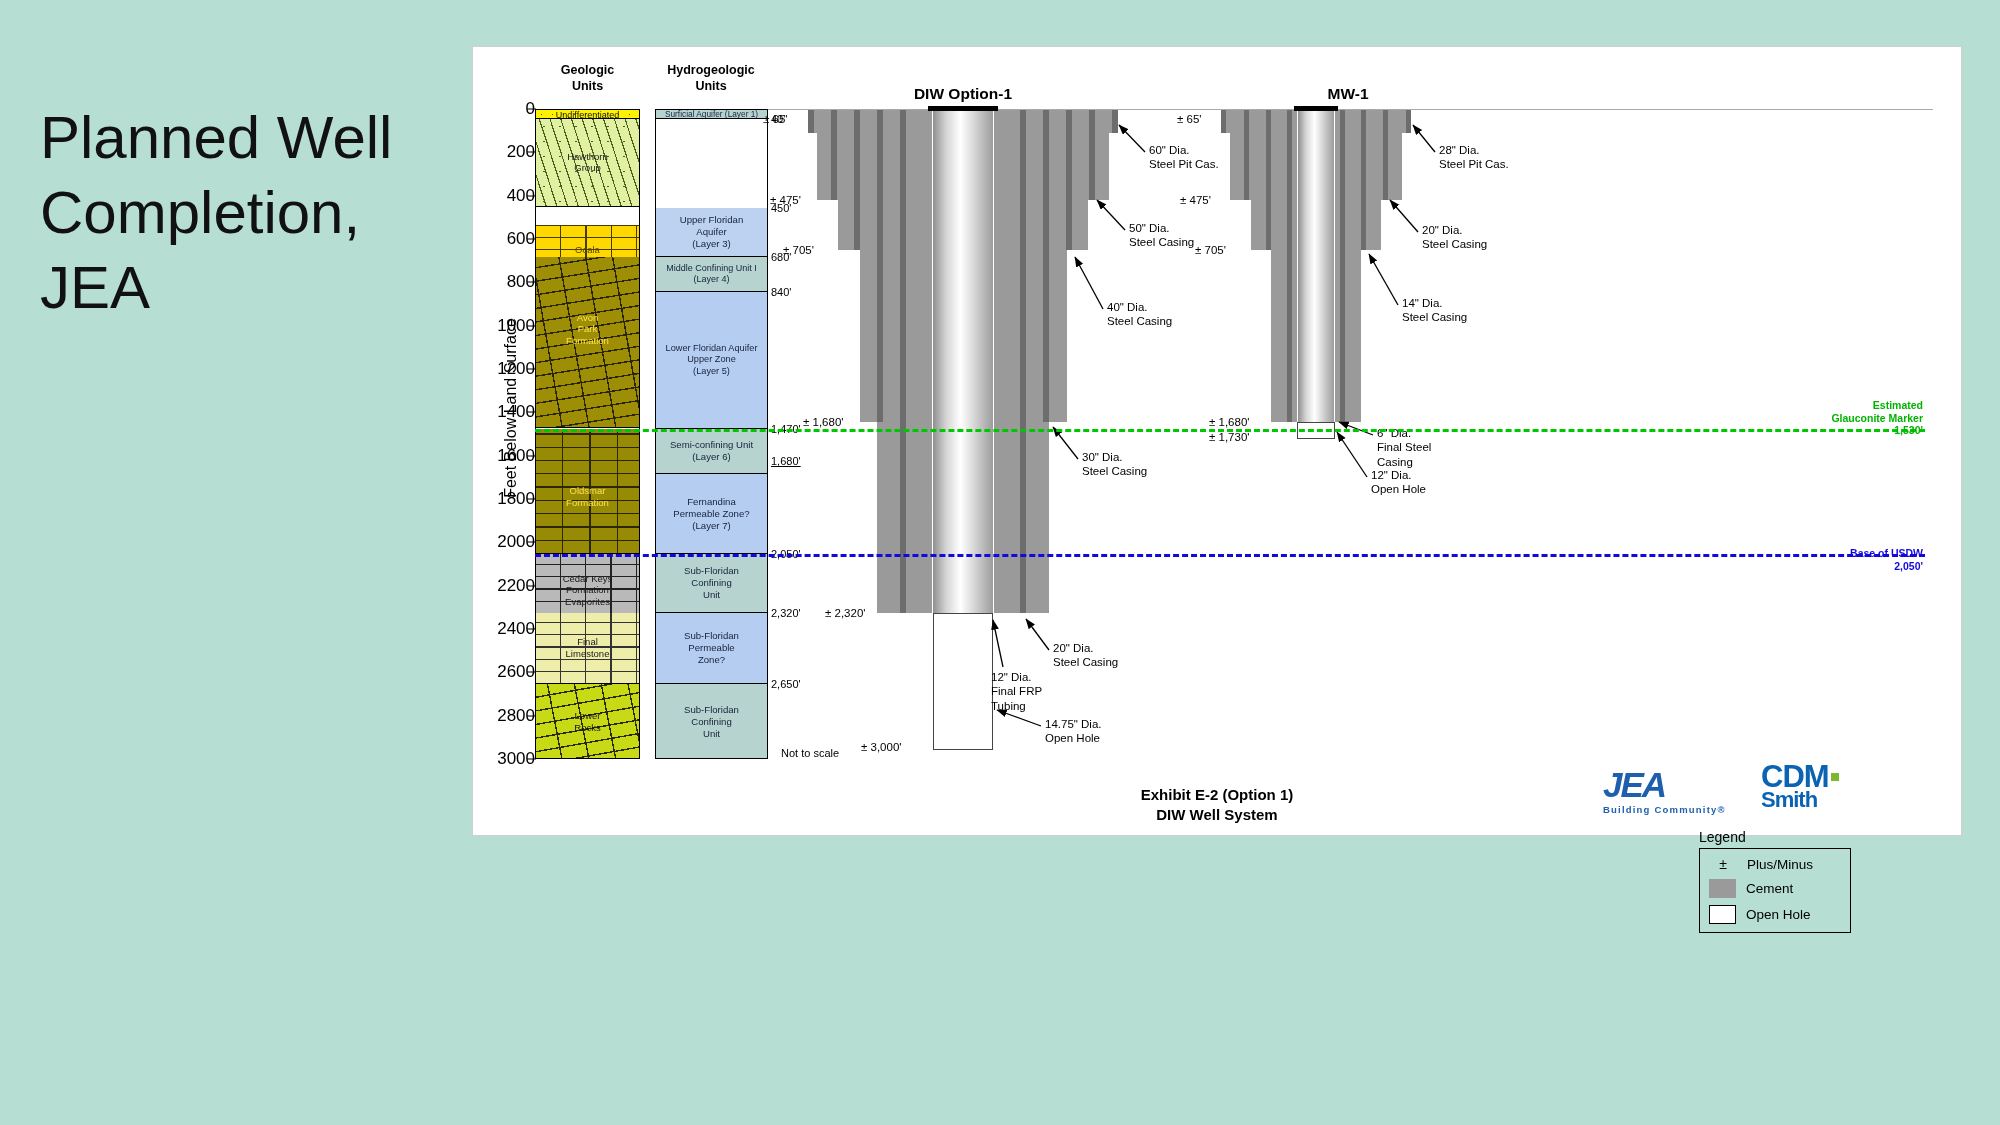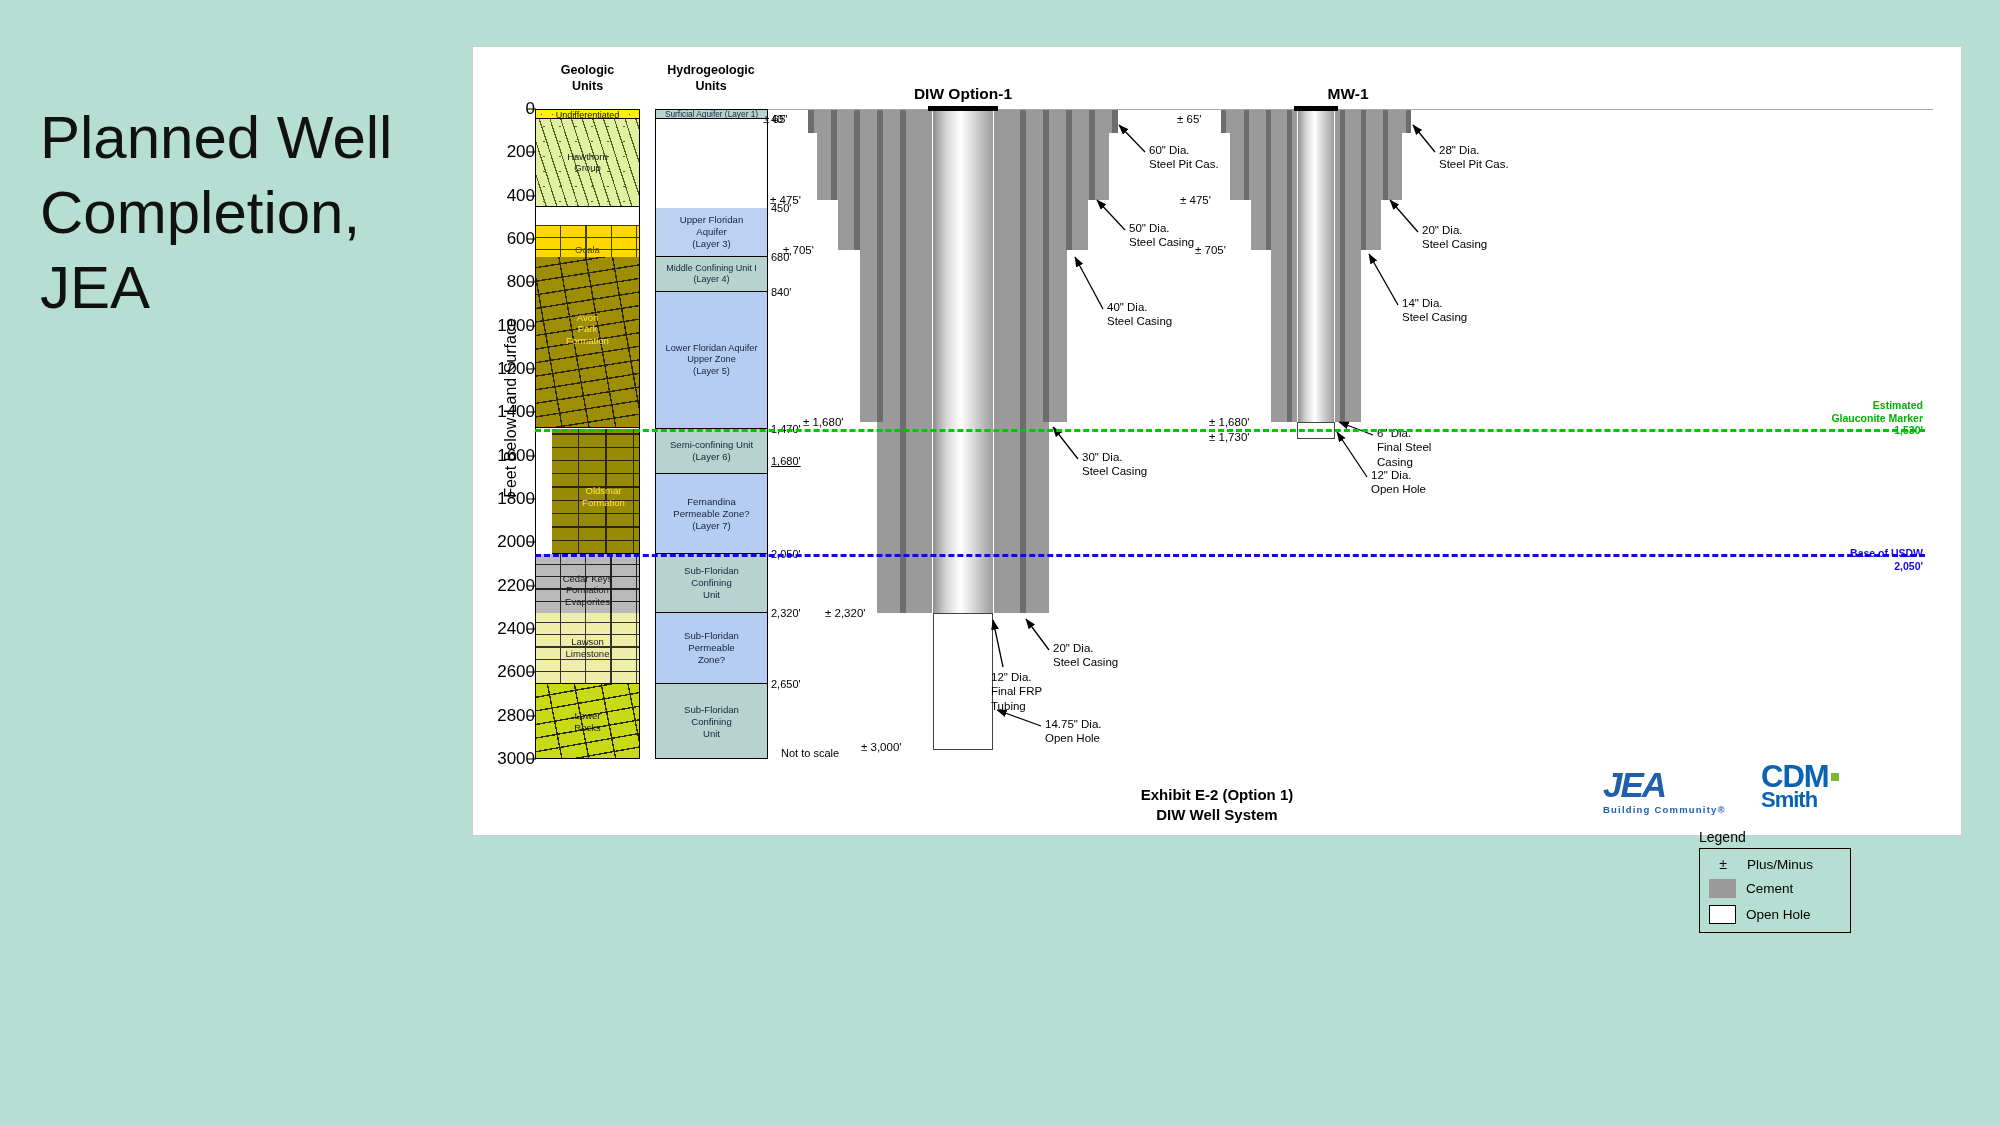--- a/index.html
+++ b/index.html
@@ -343,31 +343,31 @@
         </div>
         <div class="litho-bed pat-ls-yellow" style="top:115px; height:62px; border-bottom:1.2px solid #000;">
           <div class="litho-label" style="color:#5a4a00;">Ocala
 Limestone</div>
         </div>
         <div class="litho-bed pat-dolo" style="top:147.3px; height:171.2px; border-bottom:1.2px solid #000;">
           <div class="litho-label" style="color:#ffe04a; top:42%;">Avon
 Park
 Formation</div>
         </div>
-        <div class="litho-bed pat-dolo2" style="top:318.5px; height:125.7px; border-bottom:1.2px solid #000;margin-left:16px;">
+        <div class="litho-bed pat-dolo2" style="top:318.5px; height:125.7px; border-bottom:1.2px solid #000;">
           <div class="litho-label" style="color:#ffe04a; top:55%;">Oldsmar
 Formation</div>
         </div>
         <div class="litho-bed pat-evap" style="top:444.2px; height:72px; border-bottom:1.2px solid #000;">
           <div class="litho-label">Cedar Keys
 Formation
 Evaporites</div>
         </div>
         <div class="litho-bed pat-lawson" style="top:502.7px; height:71.5px; border-bottom:1.2px solid #000;">
-          <div class="litho-label">Lawson
+          <div class="litho-label">Final
 Limestone</div>
         </div>
         <div class="litho-bed pat-taylor" style="top:574.2px; height:76px;">
           <div class="litho-label">Lower
 Rocks</div>
         </div>
       </div>
 
       <div class="abs" style="left:62px; top:63px; width:105px; text-align:center; font-size:9px; color:#111;">Undifferentiated</div>
 

